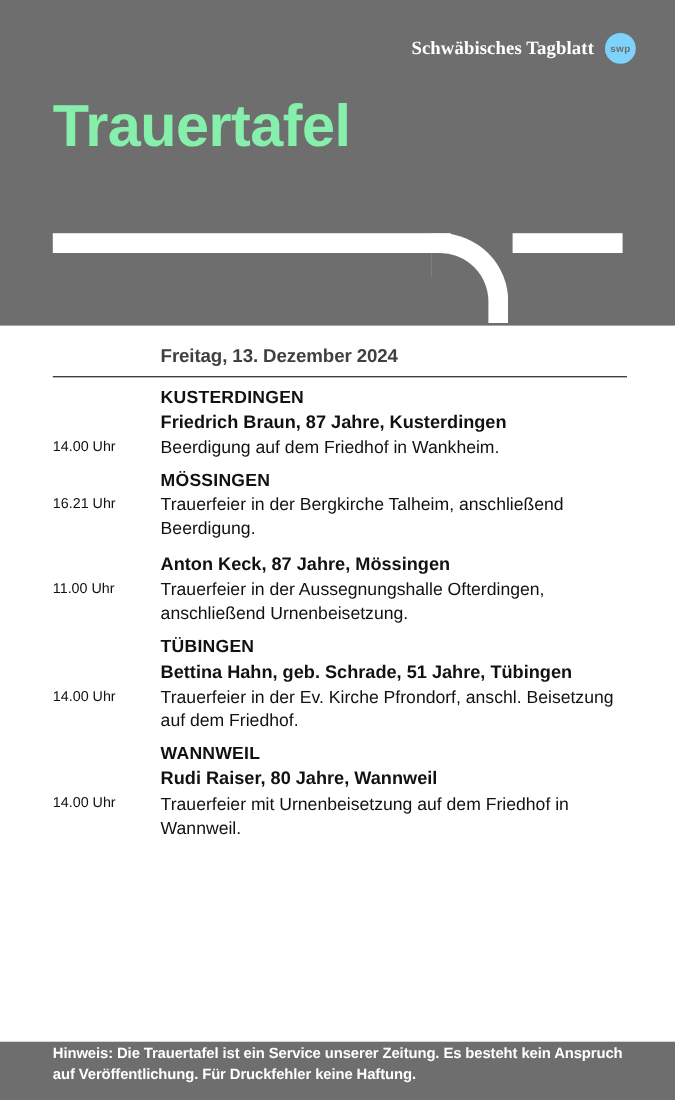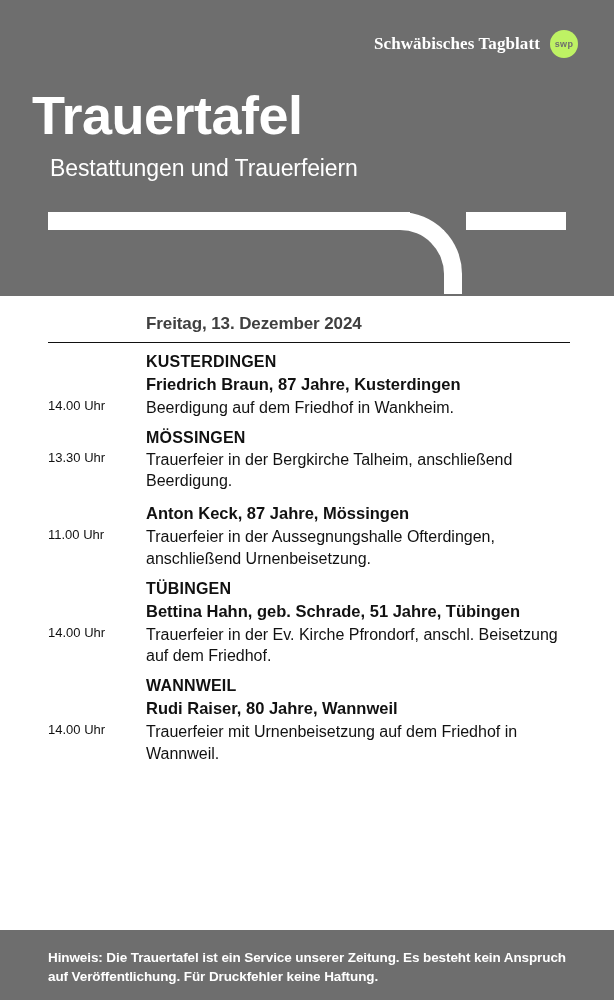--- a/index.html
+++ b/index.html
@@ -43,36 +43,36 @@
     font-size: 17px;
     color: #ffffff;
     letter-spacing: 0.1px;
     white-space: nowrap;
     margin-left: 20px;
   }
   .swp-badge {
     width: 28px;
     height: 28px;
     border-radius: 50%;
-    background: #bef264;
+    background: #7dd3fc;
     color: #6e6e6e;
     font-size: 9px;
     font-weight: bold;
     display: flex;
     align-items: center;
     justify-content: center;
     letter-spacing: 0.3px;
   }
   .title {
     position: absolute;
-    left: 32px;
+    left: 48px;
     top: 88px;
     font-size: 54px;
     font-weight: bold;
-    color: #ffffff;
+    color: #86efac;
     letter-spacing: -0.5px;
     line-height: 1;
   }
   .subtitle {
     position: absolute;
     left: 50px;
     top: 155px;
     font-size: 23px;
     color: #ffffff;
     font-weight: normal;
@@ -164,21 +164,21 @@
     color: #111111;
   }
   
   .footer {
     position: absolute;
     left: 0;
     bottom: 0;
     width: 614px;
     background: #6e6e6e;
     color: #ffffff;
-    padding: 18px 44px 13px 48px;
+    padding: 1px 44px 13px 48px;
     box-sizing: border-box;
     font-size: 13.5px;
     font-weight: bold;
     line-height: 1.45;
     letter-spacing: -0.1px;
   }
   .footer .hinweis-label {
     font-weight: bold;
   }
 </style>
@@ -186,21 +186,20 @@
 <body>
 
 <div class="page">
 
   <div class="header">
     <div class="brandline">
       <span class="brandname">Schwäbisches Tagblatt</span>
       <span class="swp-badge">swp</span>
     </div>
     <div class="title">Trauertafel</div>
-    <div class="subtitle">Bestattungen und Trauerfeiern</div>
     <div class="rule-wrap">
       <div class="rule-left"></div>
       <div class="curve-shape"></div>
       <div class="rule-right"></div>
     </div>
   </div>
 
   <div class="content">
     <div class="date-head">Freitag, 13. Dezember 2024</div>
     <div class="date-rule"></div>
@@ -210,21 +209,21 @@
       <div class="person">Friedrich Braun, 87 Jahre, Kusterdingen</div>
       <div class="line">
         <div class="time">14.00 Uhr</div>
         <div class="desc">Beerdigung auf dem Friedhof in Wankheim.</div>
       </div>
     </div>
 
     <div class="entry">
       <div class="place">MÖSSINGEN</div>
       <div class="line">
-        <div class="time">13.30 Uhr</div>
+        <div class="time">16.21 Uhr</div>
         <div class="desc">Trauerfeier in der Bergkirche Talheim, anschließend Beerdigung.</div>
       </div>
     </div>
 
     <div class="entry">
       <div class="person">Anton Keck, 87 Jahre, Mössingen</div>
       <div class="line">
         <div class="time">11.00 Uhr</div>
         <div class="desc">Trauerfeier in der Aussegnungshalle Ofterdingen, anschließend Urnenbeisetzung.</div>
       </div>

